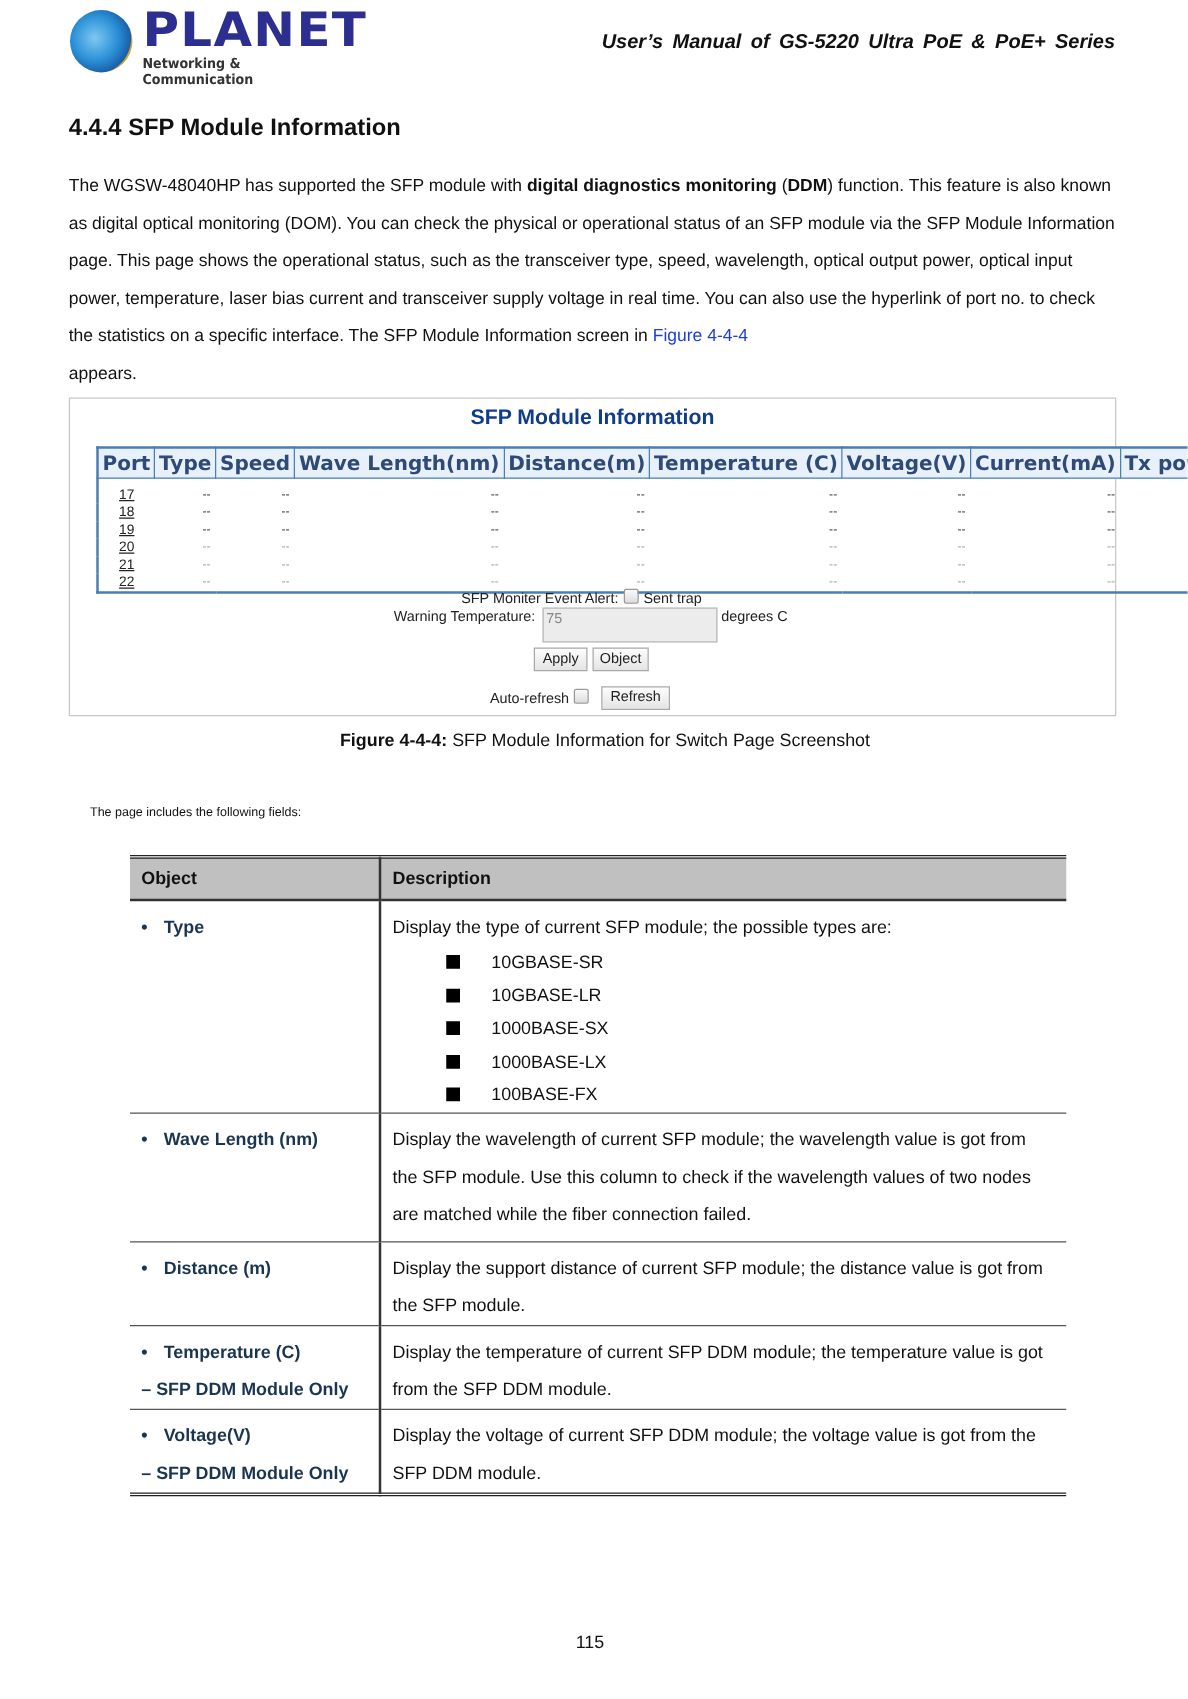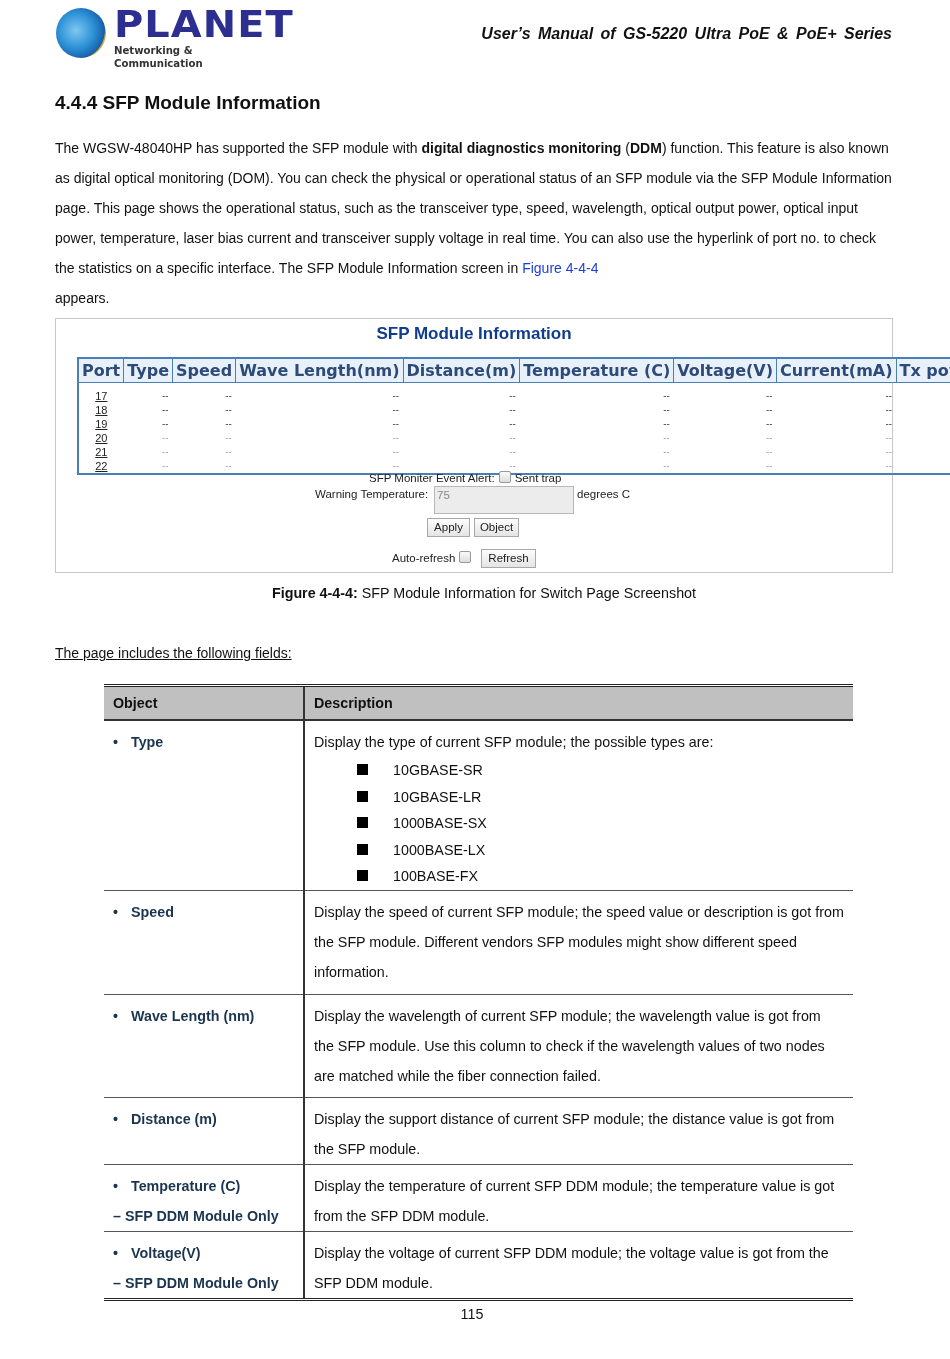--- a/index.html
+++ b/index.html
@@ -29,21 +29,21 @@
   .sfp-table tbody tr:first-child td { padding-top: 6px; }
 
   .ctrl { position: absolute; font-size: 11.5px; color: #222; }
   .cb { display: inline-block; width: 10px; height: 10px; border: 1px solid #999; border-radius: 2px; background: linear-gradient(#fafafa, #ddd); vertical-align: -1px; margin: 0 4px; }
   .warn-input { position: absolute; left: 378px; top: 167px; width: 136px; height: 28px; background: #ececec; border: 1px solid #b8b8b8; font-size: 11.5px; color: #888; padding: 0 2px; line-height: 16px; box-sizing: border-box; width: 140px; }
   .btn { position: absolute; height: 19px; border: 1px solid #a8a8a8; background: linear-gradient(#fdfdfd, #e4e4e4); font-size: 11.5px; line-height: 17px; text-align: center; box-sizing: border-box; color: #222; }
 
   .caption { position: absolute; left: 0; top: 585px; width: 944px; text-align: center; font-size: 14.3px; margin-left: 12px; }
   .caption b { font-weight: bold; }
 
-  .fields-intro { position: absolute; left: 55px; top: 645px; font-size: 14px; text-decoration: underline; }
+  .fields-intro { position: absolute; left: 72px; top: 645px; font-size: 10px; }
 
   .desc-table { position: absolute; left: 104px; top: 684px; width: 749px; border-collapse: collapse; font-size: 14.3px; }
   .desc-table { border-top: 3px double #222; border-bottom: 3px double #222; }
   .desc-table th { background: #c0c0c0; text-align: left; font-weight: bold; padding: 0 9px; height: 32px; border-bottom: 2px solid #333; }
   .desc-table th.obj { width: 181px; border-right: 2px solid #333; }
   .desc-table td { vertical-align: top; padding: 6px 9px 0 9px; line-height: 30px; }
   .desc-table td.obj { border-right: 2px solid #333; color: #1a3550; font-weight: bold; }
   .desc-table tr.row td { border-top: 1px solid #555; }
   .desc-table tr.first td { border-top: none; }
   .bullet { display: inline-block; width: 18px; font-weight: bold; }
@@ -202,26 +202,20 @@
           <div>Display the type of current SFP module; the possible types are:</div>
           <ul class="type-list">
             <li><span class="sq"></span><span class="tx">10GBASE-SR</span></li>
             <li><span class="sq"></span><span class="tx">10GBASE-LR</span></li>
             <li><span class="sq"></span><span class="tx">1000BASE-SX</span></li>
             <li><span class="sq"></span><span class="tx">1000BASE-LX</span></li>
             <li><span class="sq"></span><span class="tx">100BASE-FX</span></li>
           </ul>
         </td>
       </tr>
-      <tr class="row" style="height: 104px;">
-        <td class="obj"><span class="bullet">•</span><span>Speed</span></td>
-        <td>
-          <div>Display the speed of current SFP module; the speed value or description is got from the SFP module. Different vendors SFP modules might show different speed information.</div>
-        </td>
-      </tr>
       <tr class="row" style="height: 103px;">
         <td class="obj"><span class="bullet">•</span><span>Wave Length (nm)</span></td>
         <td>
           <div>Display the wavelength of current SFP module; the wavelength value is got from the SFP module. Use this column to check if the wavelength values of two nodes are matched while the fiber connection failed.</div>
         </td>
       </tr>
       <tr class="row" style="height: 60px;">
         <td class="obj"><span class="bullet">•</span><span>Distance (m)</span></td>
         <td>
           <div>Display the support distance of current SFP module; the distance value is got from the SFP module.</div>

